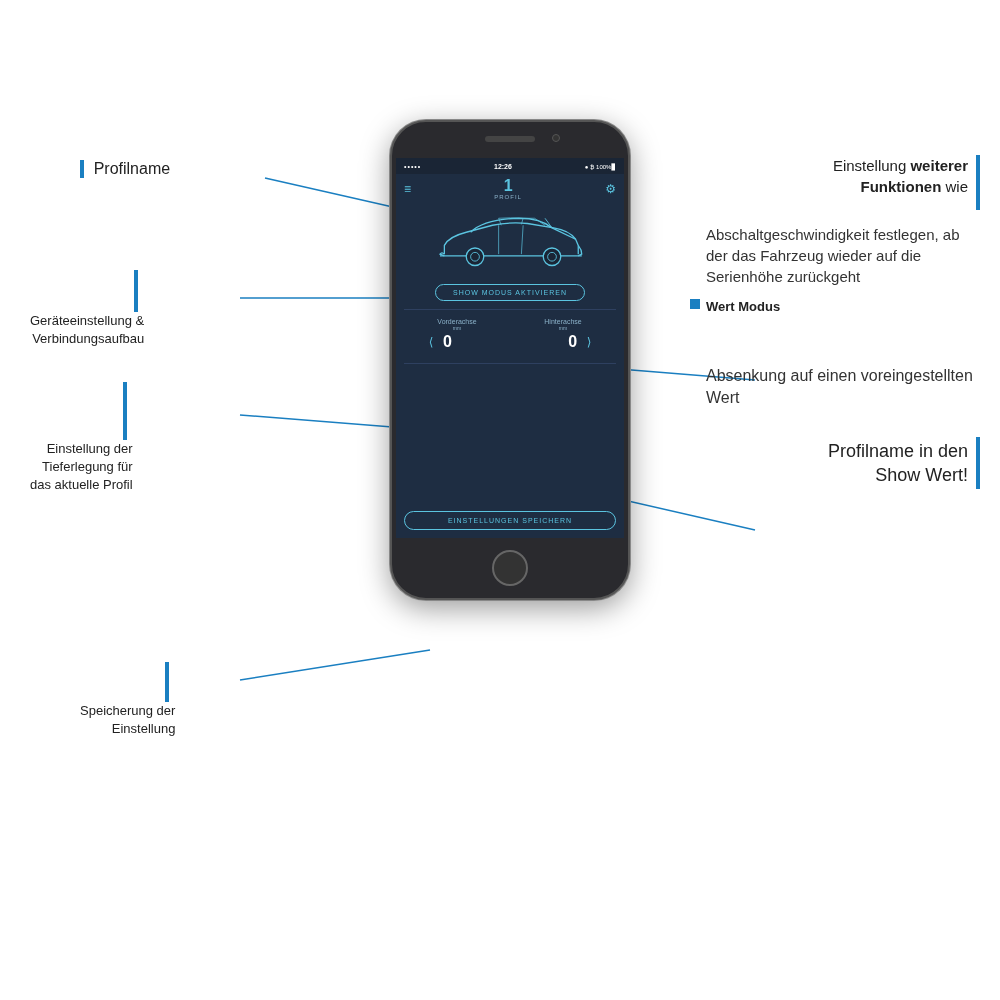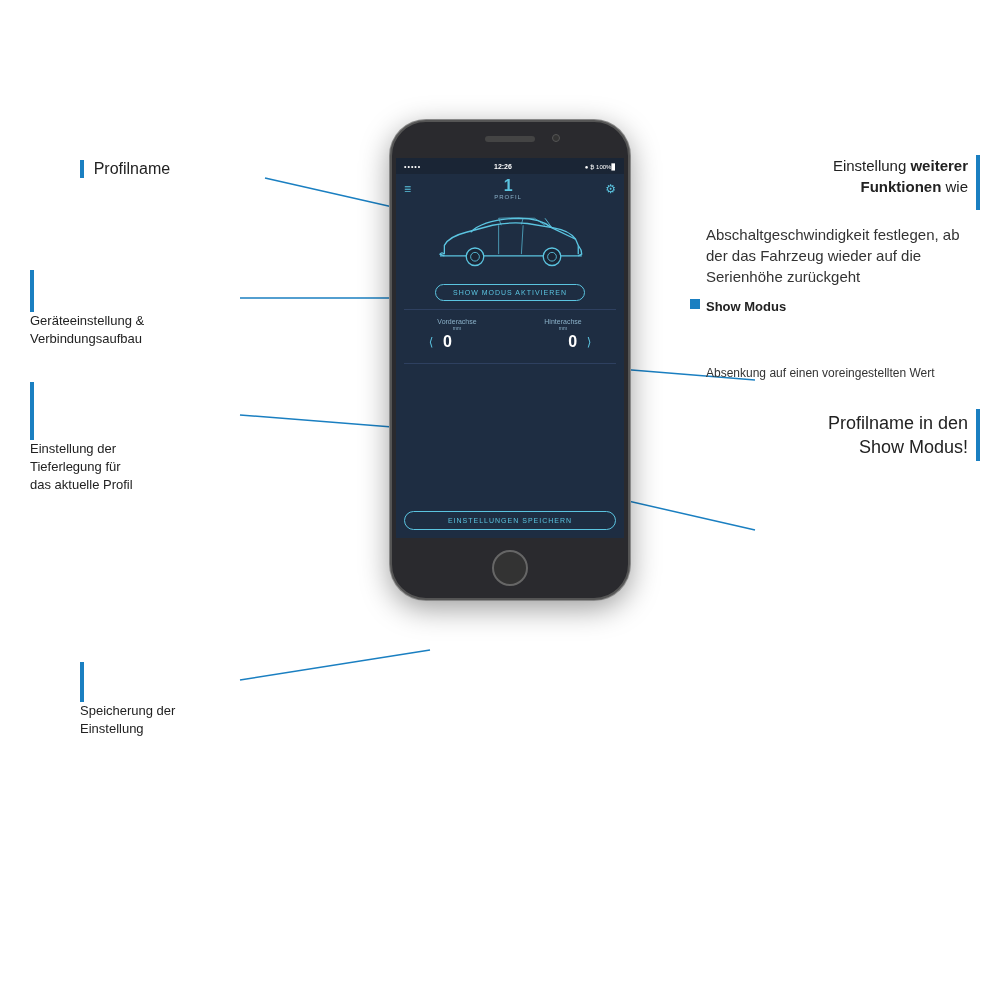--- a/index.html
+++ b/index.html
@@ -235,20 +235,21 @@
       text-align: center;
       cursor: pointer;
     }
 
     
     .annotation {
       position: absolute;
       font-size: 13px;
       color: #222;
       line-height: 1.4;
+      text-align: right;
     }
 
     
     .lines-svg {
       position: absolute;
       top: 0;
       left: 0;
       width: 1000px;
       height: 1000px;
       pointer-events: none;
@@ -328,31 +329,31 @@
 
   <div class="sub-item">
     <div style="padding-left:16px;font-size:15px;color:#333;line-height:1.4;">
       <span>Abschaltgeschwindigkeit festlegen, ab der das Fahrzeug wieder auf die Serienhöhe zurückgeht</span>
     </div>
   </div>
 
   <div class="sub-item" style="margin-top:10px;">
     <div style="display:flex;align-items:flex-start;margin-bottom:3px;">
       <span style="display:inline-block;width:10px;height:10px;background:#1a7fc1;margin-right:6px;margin-top:2px;flex-shrink:0;"></span>
-      <strong style="font-size:13px;">Show Modus</strong>
-    </div>
-    <div style="padding-left:16px;font-size:12px;color:#333;line-height:1.4;margin-top:48px;">
+      <strong style="font-size:13px;">Wert Modus</strong>
+    </div>
+    <div style="padding-left:16px;font-size:16px;color:#333;line-height:1.4;margin-top:48px;">
       <span>Absenkung auf einen voreingestellten Wert</span>
     </div>
   </div>
 
   <div style="display:flex;justify-content:flex-end;align-items:center;margin-top:28px;">
     <div style="text-align:right;font-size:18px;line-height:1.35;">
       <span style="display:block;">Profilname in den</span>
-      <span style="display:block;">Show Modus!</span>
+      <span style="display:block;">Show Wert!</span>
     </div>
     <span style="display:inline-block;width:4px;height:52px;background:#1a7fc1;margin-left:8px;flex-shrink:0;"></span>
   </div>
 </div>
 
 <div class="phone-wrapper" style="left:390px; top:120px; transform:none; position:absolute;">
   <div class="phone-outer">
     <div class="phone-speaker"></div>
     <div class="phone-camera"></div>
 

